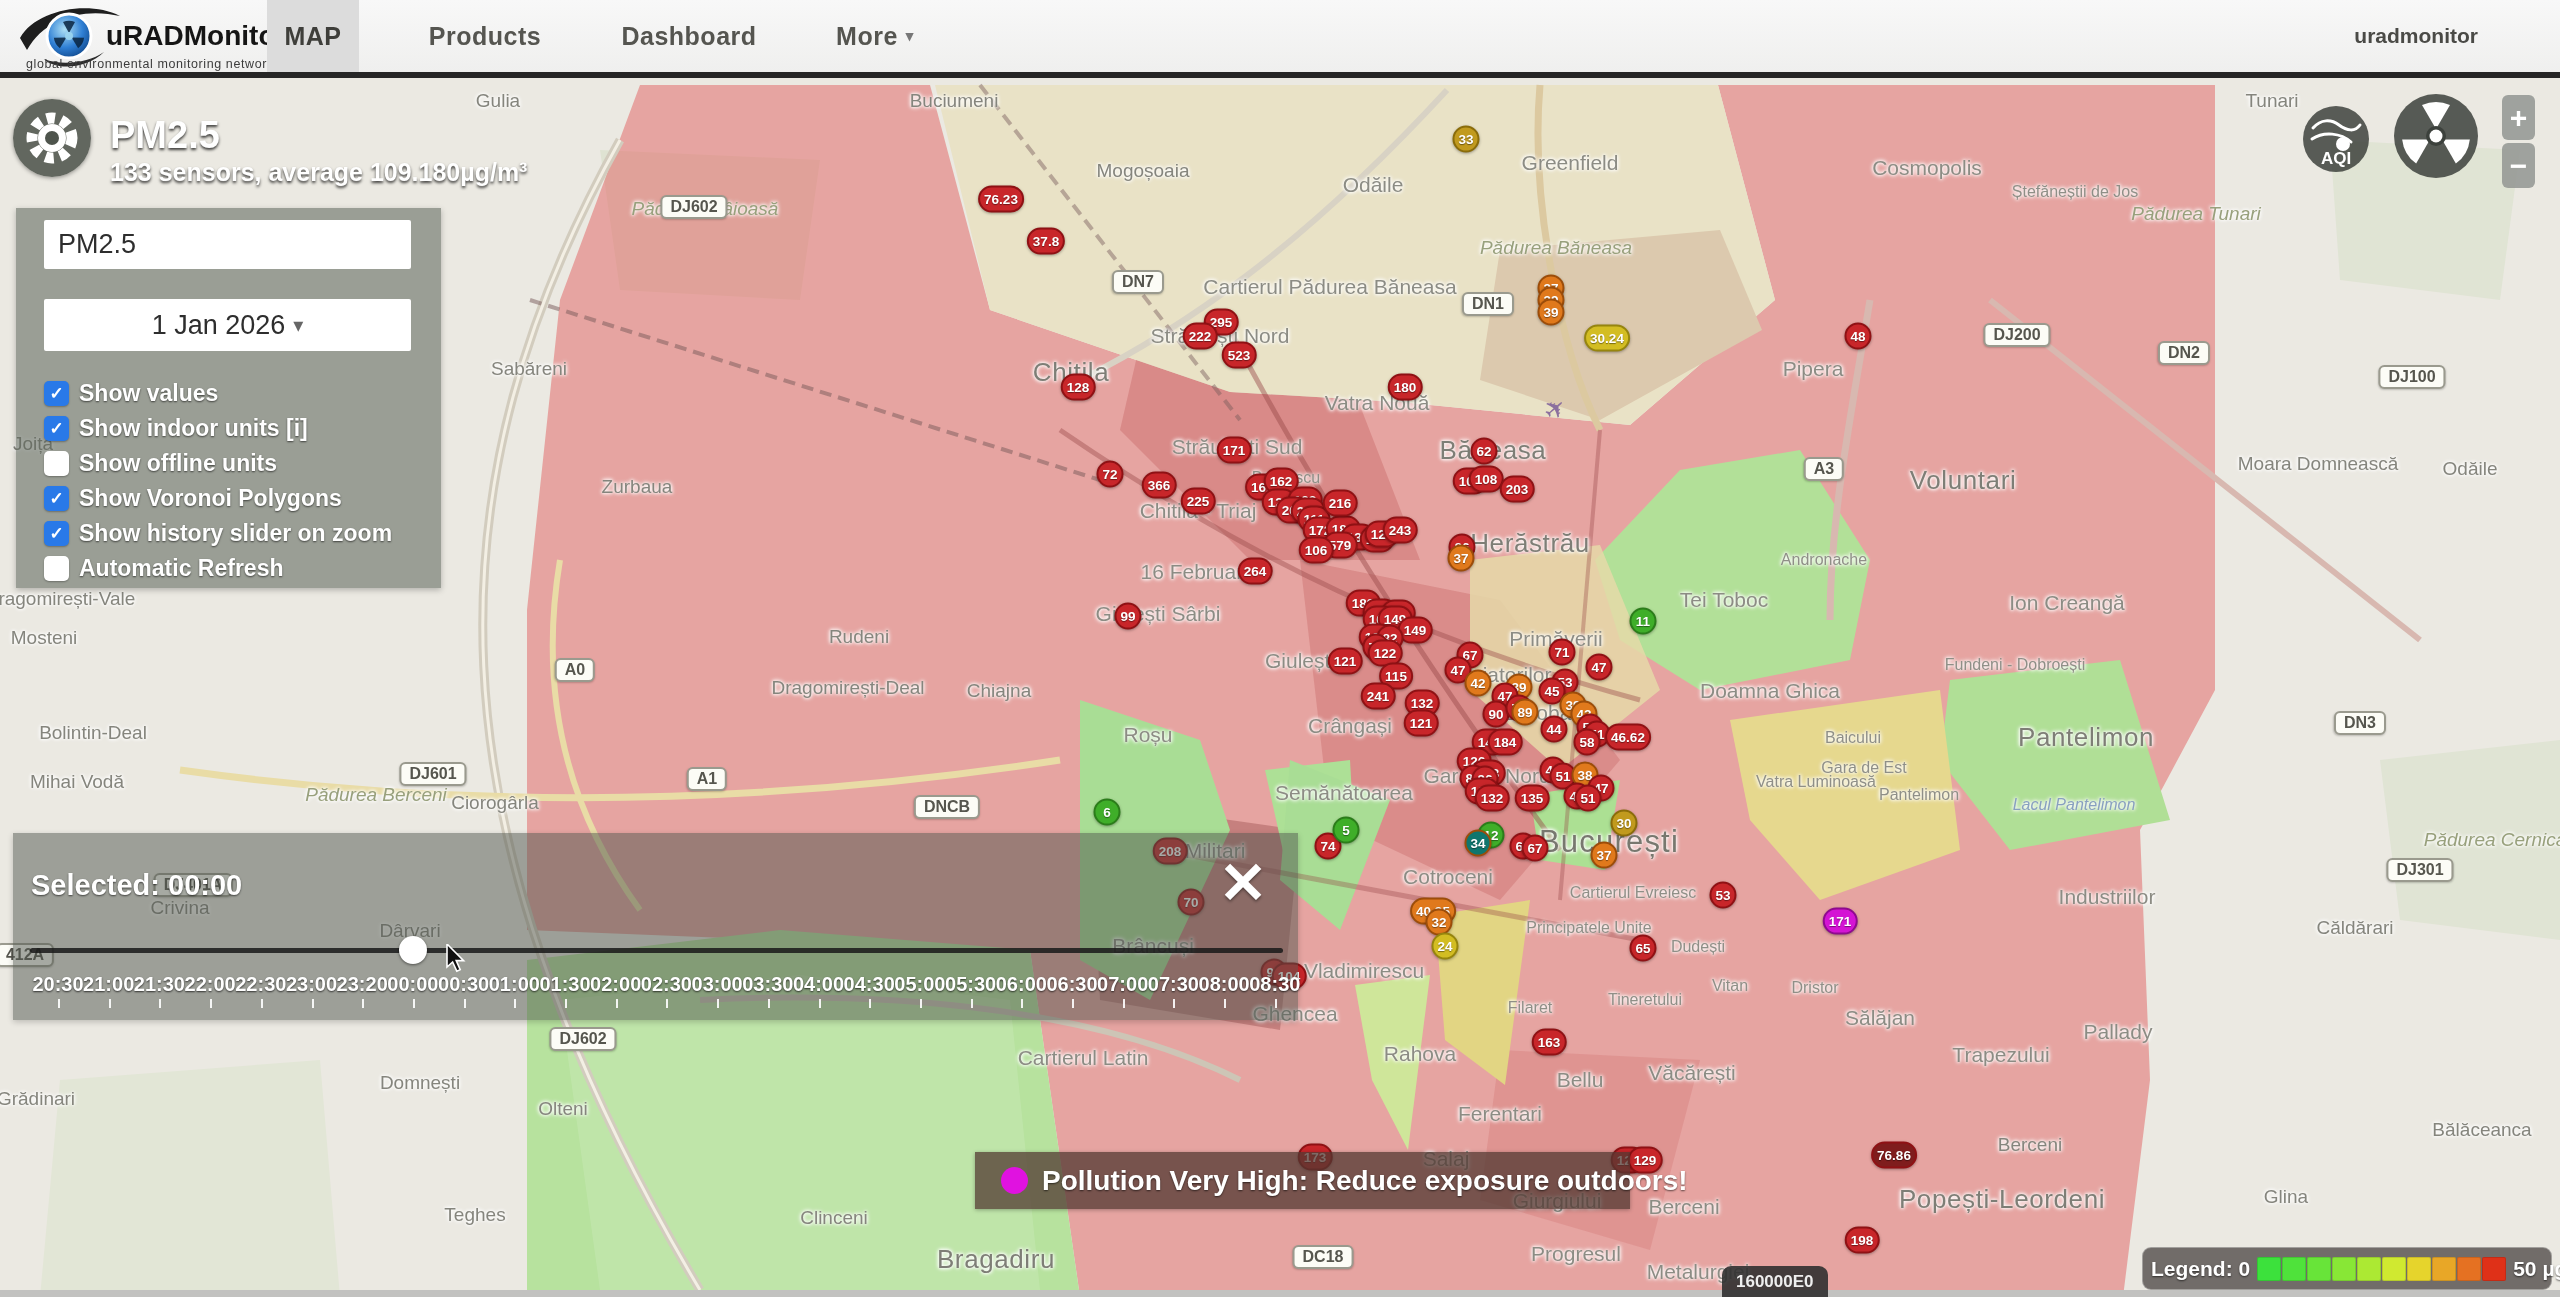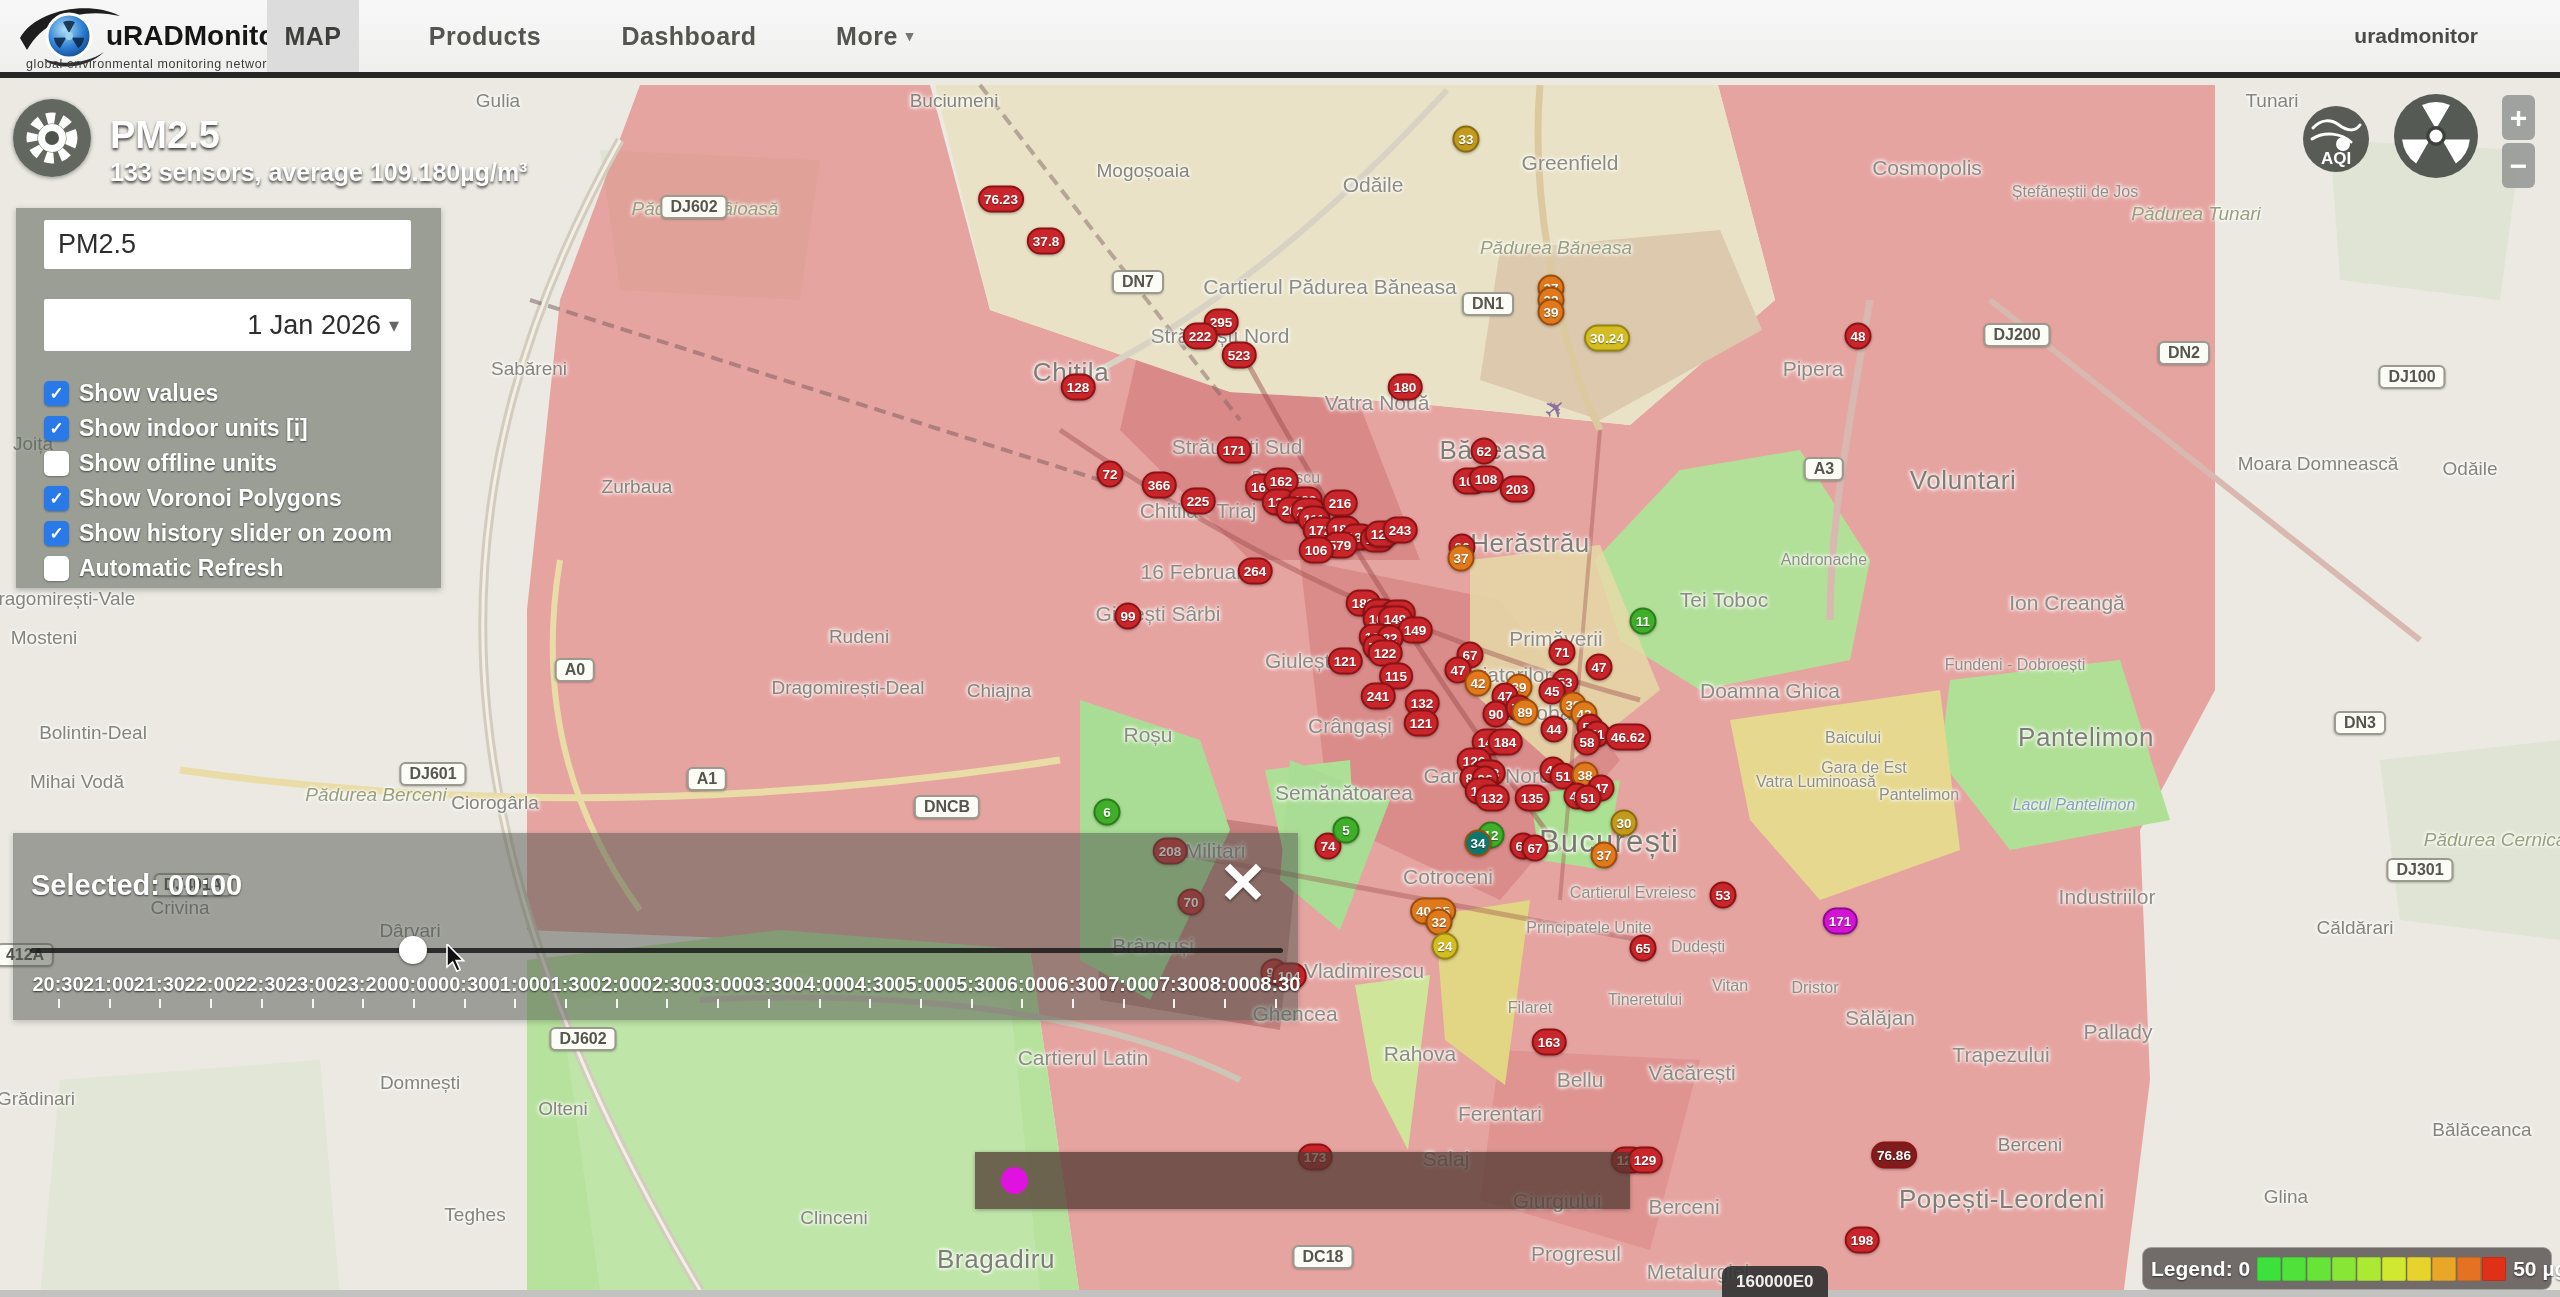--- a/index.html
+++ b/index.html
@@ -45,21 +45,21 @@
   #ov-title{position:absolute;left:110px;top:114px;z-index:20;color:#fff;font-size:38px;font-weight:bold;
        text-shadow:0 2px 3px rgba(0,0,0,.75);}
   #ov-sub{position:absolute;left:110px;top:158px;z-index:20;color:#fff;font-size:25px;font-weight:bold;
        text-shadow:0 2px 3px rgba(0,0,0,.75);white-space:nowrap;}
   
   #panel{position:absolute;left:16px;top:208px;width:425px;height:380px;z-index:20;
        background:rgba(88,96,86,.55);box-shadow:0 2px 6px rgba(0,0,0,.25);}
   #mode-input{position:absolute;left:28px;top:12px;width:353px;height:49px;border:none;background:#fff;
        font-family:"Liberation Sans",sans-serif;font-size:27px;color:#2e2e2e;padding:0 0 0 14px;border-radius:2px;}
   #date-select{position:absolute;left:28px;top:91px;width:343px;height:52px;background:#fff;border-radius:2px;
-       display:flex;align-items:center;justify-content:flex-end;padding:0 12px;cursor:pointer;}
+       display:flex;align-items:center;justify-content:center;padding:0 12px;cursor:pointer;}
   #date-select .val{font-size:27px;color:#2e2e2e;}
   #date-select .caret{font-size:20px;color:#666;}
   .cbrow{position:absolute;left:28px;display:flex;align-items:center;height:27px;cursor:pointer;}
   .cbox{width:25px;height:25px;border-radius:5px;background:#fff;display:flex;align-items:center;
        justify-content:center;box-shadow:0 1px 2px rgba(0,0,0,.3);flex:0 0 25px;}
   .cbox.on{background:#2979e8;color:#fff;font-size:17px;font-weight:bold;}
   .cblabel{margin-left:10px;color:#fff;font-weight:bold;font-size:23px;
        text-shadow:0 1px 2px rgba(0,0,0,.6);white-space:nowrap;}
   
   #hist{position:absolute;left:13px;top:833px;width:1285px;height:187px;z-index:30;
@@ -531,20 +531,21 @@
         <div class="tick-mark" style="left: 1261.8px;"></div>
       </div>
   </div>
 
   <svg id="cursor" width="26" height="30" viewBox="0 0 13 15">
     <path d="M1 0 L1 11.5 L3.8 9 L5.9 13.6 L7.6 12.8 L5.6 8.3 L9.3 8.3 Z" fill="#111" stroke="#fff" stroke-width="0.8"></path>
   </svg>
 
   <div id="banner">
     <div class="dot" style="background: rgb(224, 18, 224);"></div>
+    <div class="txt">Pollution Very High: Reduce exposure outdoors!</div>
   </div>
 
   <div id="tooltip">160000E0</div>
   <div id="footer-gray"></div>
   <div id="legend">
     <span class="lab">Legend: 0</span>
     <span id="legend-squares" style="display:flex;">
         <span class="sq" style="background: rgb(60, 225, 60);"></span>
         <span class="sq" style="background: rgb(79, 226, 59);"></span>
         <span class="sq" style="background: rgb(104, 228, 57);"></span>

